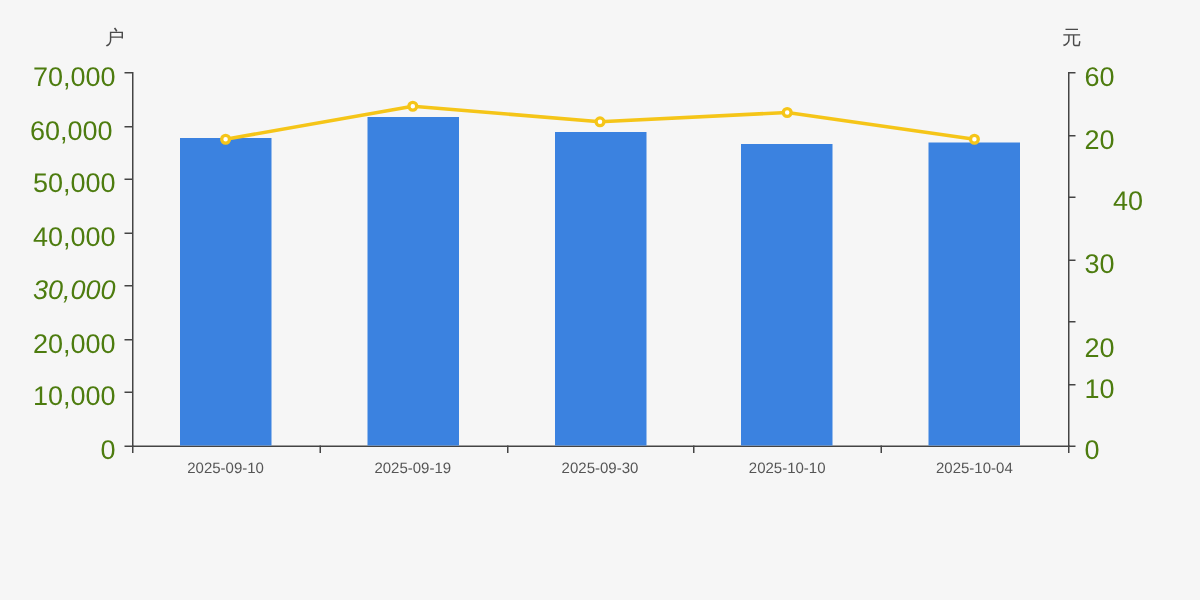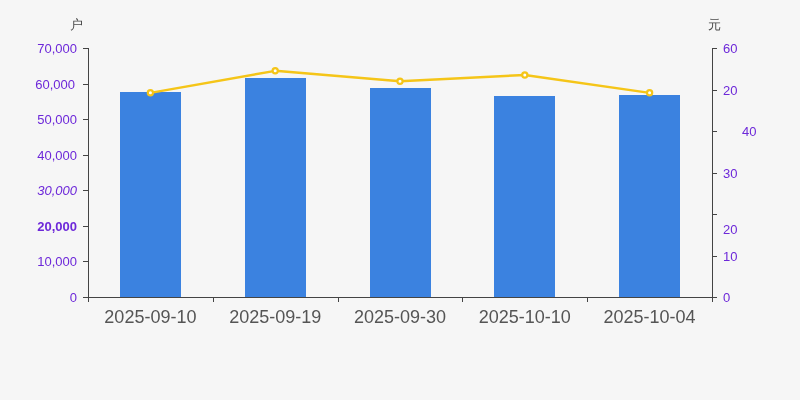--- a/index.html
+++ b/index.html
@@ -23,43 +23,43 @@
     position: absolute;
     font-size: 13px;
     color: #4a4a4a;
     letter-spacing: 0;
   }
   #left-axis-unit { left: 70px; top: 16px; }
   #right-axis-unit { left: 708px; top: 16px; }
 
   .tick-label {
     position: absolute;
-    font-size: 13px;
-    color: #6d28d9;
+    font-size: 18px;
+    color: #4d7c0f;
     white-space: nowrap;
     line-height: 1;
   }
   .tick-label.left { text-align: right; }
   .tick-label.right { text-align: center; }
 
   .tick-mark {
     position: absolute;
     background: #444444;
     height: 1px;
     width: 5px;
   }
 
   .axis-line {
     position: absolute;
     background: #444444;
   }
 
   .xtick-label {
     position: absolute;
-    font-size: 18px;
+    font-size: 10px;
     color: #555555;
     white-space: nowrap;
     text-align: center;
     line-height: 1;
   }
 
   .bar {
     position: absolute;
     background: #3b82e0;
   }
@@ -87,21 +87,21 @@
   <div class="axis-line" id="right-axis-line" style="left:712px; top:48px; width:1px; height:250px;"></div>
 
   <div class="axis-line" id="x-axis-line" style="left:88px; top:297px; width:625px; height:1px;"></div>
 
   <div id="left-ticks">
       <div class="tick-mark" style="left: 83px; top: 297px;"></div>
       <div class="tick-label left" style="left: 0px; width: 77px; top: 291px;">0</div>
       <div class="tick-mark" style="left: 83px; top: 261px;"></div>
       <div class="tick-label left" style="left: 0px; width: 77px; top: 255.429px;">10,000</div>
       <div class="tick-mark" style="left: 83px; top: 226px;"></div>
-      <div class="tick-label left" style="left: 0px; width: 77px; top: 219.857px; font-weight: bold;">20,000</div>
+      <div class="tick-label left" style="left: 0px; width: 77px; top: 219.857px;">20,000</div>
       <div class="tick-mark" style="left: 83px; top: 190px;"></div>
       <div class="tick-label left" style="left: 0px; width: 77px; top: 184.286px; font-style: italic;">30,000</div>
       <div class="tick-mark" style="left: 83px; top: 155px;"></div>
       <div class="tick-label left" style="left: 0px; width: 77px; top: 148.714px;">40,000</div>
       <div class="tick-mark" style="left: 83px; top: 119px;"></div>
       <div class="tick-label left" style="left: 0px; width: 77px; top: 113.143px;">50,000</div>
       <div class="tick-mark" style="left: 83px; top: 84px;"></div>
       <div class="tick-label left" style="left: 0px; width: 75px; top: 77.5714px;">60,000</div>
       <div class="tick-mark" style="left: 83px; top: 48px;"></div>
       <div class="tick-label left" style="left: 0px; width: 77px; top: 42px;">70,000</div>

